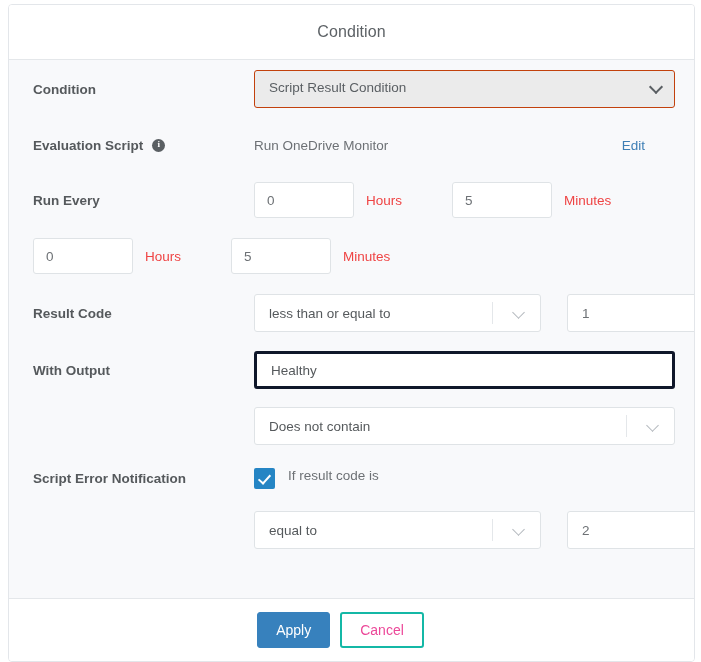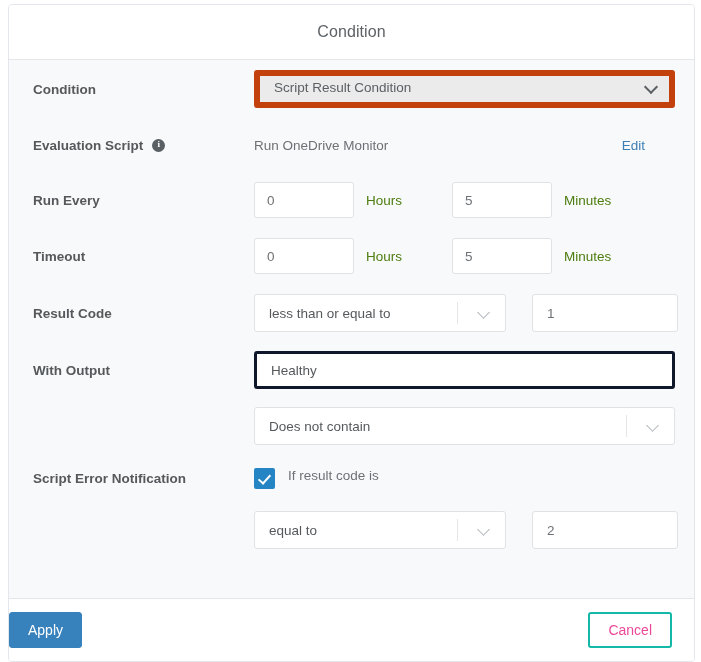--- a/index.html
+++ b/index.html
@@ -76,21 +76,21 @@
     justify-content: center;
     font-family: "Liberation Serif", serif;
     line-height: 1;
     padding-bottom: 1px;
   }
   
   .sel-disabled {
     width: 421px;
     height: 38px;
     background: #ebebeb;
-    border: 6px solid #c2410c;
+    border: 1px solid #c2410c;
     border-radius: 3px;
     display: flex;
     align-items: center;
     padding: 0 12px 4px 14px;
     font-size: 13.5px;
     color: #5a5f63;
     justify-content: space-between;
   }
   .chev {
     width: 12px; height: 12px;
@@ -132,26 +132,26 @@
     border-radius: 3px;
     background: #fff;
     font-size: 13.5px;
     color: #6d7175;
     padding: 0 12px;
     font-family: "Liberation Sans", sans-serif;
     outline: none;
   }
   .unit {
     font-size: 13.5px;
-    color: #4d7c0f;
+    color: #ef4444;
     margin: 0 0 0 12px;
   }
 
   .combo {
-    width: 252px;
+    width: 287px;
     height: 38px;
     border: 1px solid #dfe3e6;
     border-radius: 3px;
     background: #fff;
     display: flex;
     align-items: center;
     padding: 0 0 0 14px;
     font-size: 13.5px;
     color: #55595c;
     cursor: pointer;
@@ -227,21 +227,21 @@
     color: #6d7175;
     margin-left: 13px;
   }
 
   
   .dlg-footer {
     height: 62px;
     background: #ffffff;
     display: flex;
     align-items: center;
-    justify-content: space-between;
+    justify-content: center;
     padding-right: 22px;
     gap: 10px;
   }
   .btn {
     height: 36px;
     border-radius: 3px;
     font-size: 14px;
     font-family: "Liberation Sans", sans-serif;
     cursor: pointer;
     padding: 0 18px;
@@ -297,23 +297,20 @@
       </div>
       <div class="field-area">
         <input class="num-input" type="text" value="0" style="">
         <span class="unit" style="width:86px;">Hours</span>
         <input class="num-input" type="text" value="5" style="">
         <span class="unit">Minutes</span>
       </div>
     </div>
 
     <div class="form-row" style="min-height:56px;">
-      <div class="lbl">
-        <span>Timeout</span>
-      </div>
       <div class="field-area">
         <input class="num-input" type="text" value="0" style="">
         <span class="unit" style="width:86px;">Hours</span>
         <input class="num-input" type="text" value="5" style="">
         <span class="unit">Minutes</span>
       </div>
     </div>
 
     <div class="form-row" style="min-height:58px;">
       <div class="lbl">

